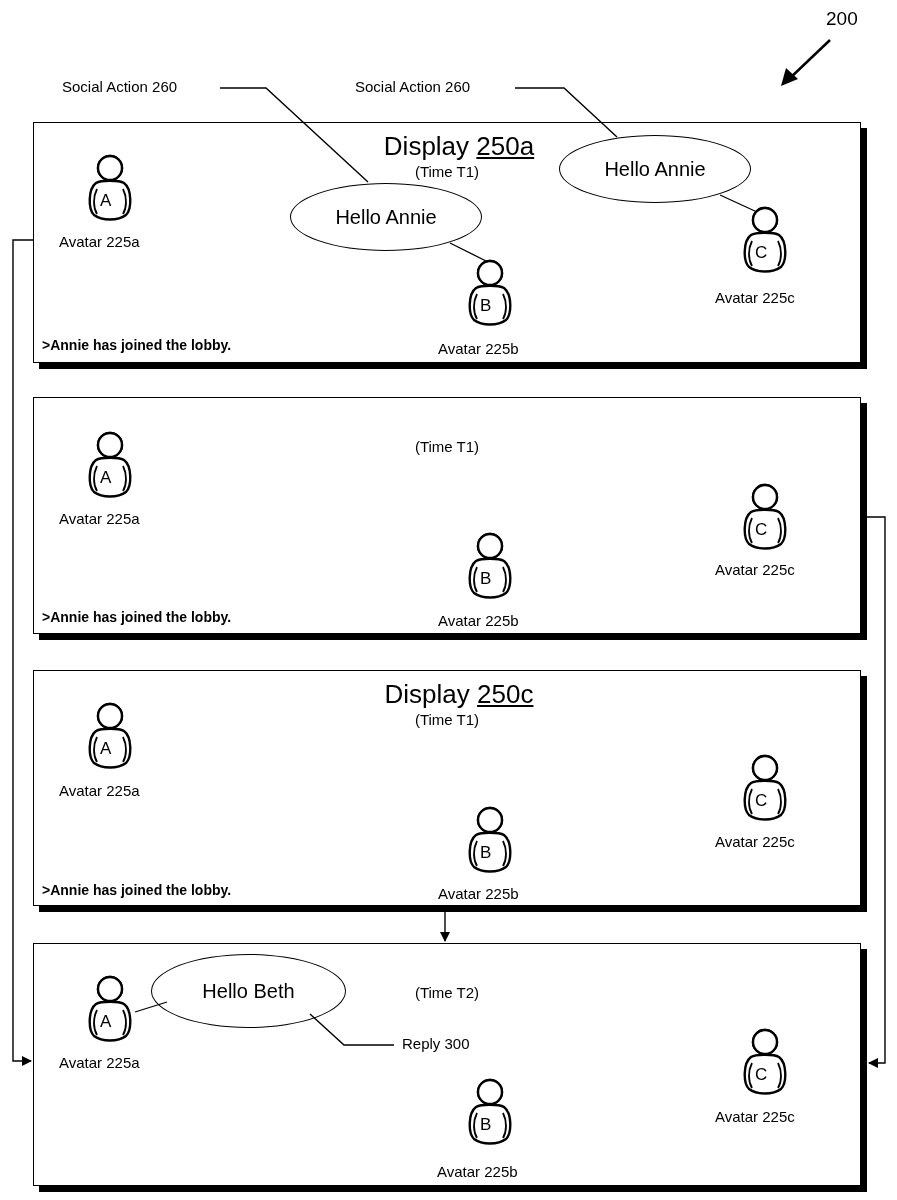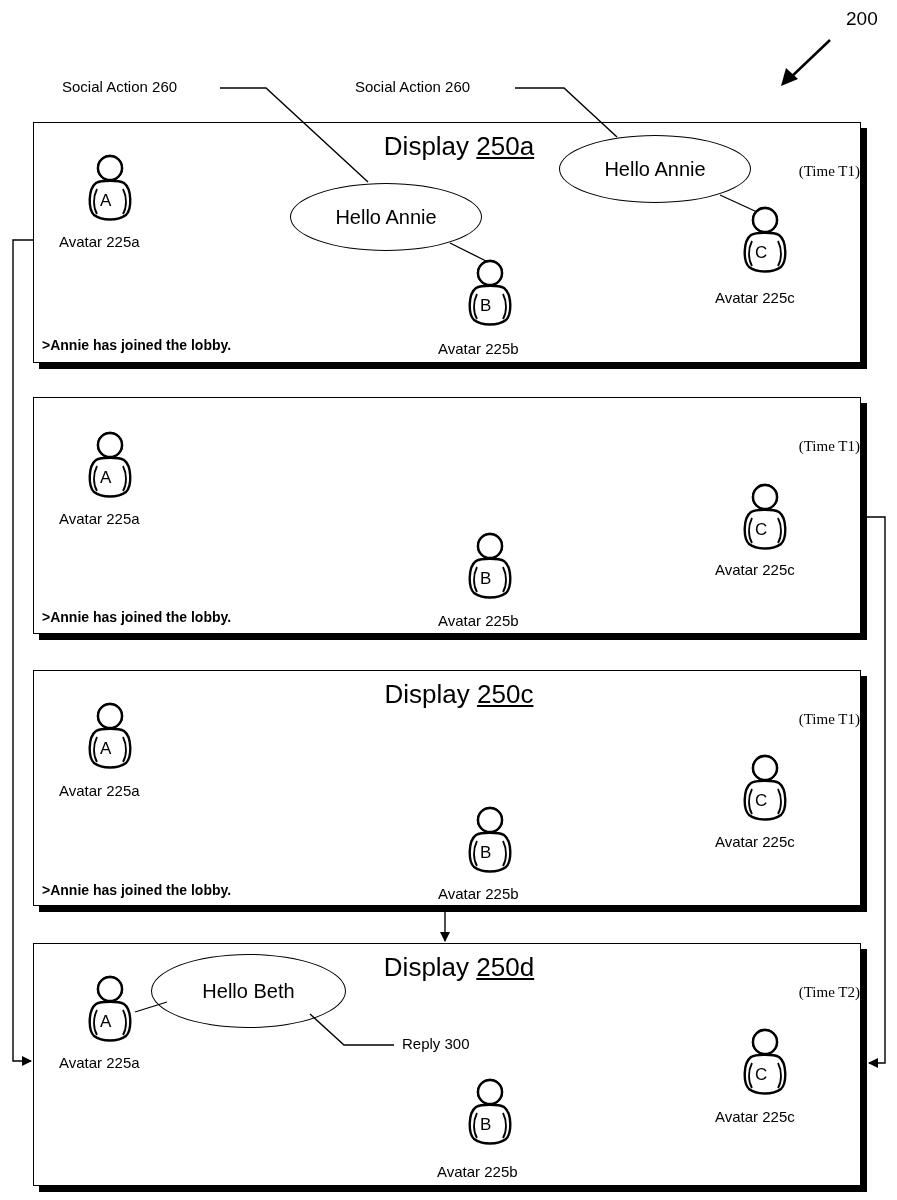--- a/index.html
+++ b/index.html
@@ -4,21 +4,21 @@
 <style>
   html, body { margin: 0; padding: 0; background: #ffffff; }
   body { width: 897px; height: 1200px; position: relative; overflow: hidden;
          font-family: "Liberation Sans", sans-serif; color: #000; }
   .abs { position: absolute; }
   #wires { position: absolute; left: 0; top: 0; width: 897px; height: 1200px; pointer-events: none; }
   .box { position: absolute; left: 33px; width: 828px; border: 1px solid #000; background: #fff;
          box-shadow: 6px 6px 0 #000; box-sizing: border-box; }
   .disp-title { position: absolute; left: 12px; width: 100%; text-align: center; font-size: 26px; }
   .disp-title .ref { text-decoration: underline; }
-  .disp-time { position: absolute; left: 0; width: 100%; text-align: right; font-size: 15px; font-family: Liberation Serif, serif; }
+  .disp-time { position: absolute; left: 0; width: 100%; text-align: center; font-size: 15px; }
   .label { position: absolute; font-size: 15px; white-space: nowrap; }
   .console { position: absolute; font-family: Liberation Sans, sans-serif; font-weight: bold; font-size: 14px; white-space: nowrap; }
   .avatar { position: absolute; width: 56px; height: 68px; }
   .bubble { position: absolute; border: 1.3px solid #000; border-radius: 50%; background: #fff;
             display: flex; align-items: center; justify-content: center; font-size: 20px; box-sizing: border-box; }
   .fig-num { position: absolute; font-size: 19px; }
 </style>
 </head>
 <body>
 
@@ -27,21 +27,21 @@
     <symbol id="avatar-sym" viewBox="0 0 56 68">
       <circle cx="28" cy="15" r="12" fill="#fff" stroke="#000" stroke-width="2.4"></circle>
       <path d="M14 30 C6 36, 6 56, 12 62 C20 68, 36 68, 44 62 C50 56, 50 36, 42 30 C37 27, 19 27, 14 30 Z" fill="#fff" stroke="#000" stroke-width="2.4"></path>
       <path d="M15 36 C11 44, 11 54, 15 61" fill="none" stroke="#000" stroke-width="1.8"></path>
       <path d="M41 36 C45 44, 45 54, 41 61" fill="none" stroke="#000" stroke-width="1.8"></path>
       <circle cx="28" cy="15" r="12" fill="#fff" stroke="#000" stroke-width="2.4"></circle>
     </symbol>
   </defs>
 </svg>
 
-<div class="fig-num" style="left:846px; top:8px;">200</div>
+<div class="fig-num" style="left:826px; top:8px;">200</div>
 
 <div class="label" style="left:62px; top:78px;">Social Action 260</div>
 <div class="label" style="left:355px; top:78px;">Social Action 260</div>
 
 <div class="box" style="top:122px; height:241px;">
   <div class="disp-title" style="top:8px;">
     <span>Display </span><span class="ref">250a</span>
   </div>
   <div class="disp-time" style="top:40px;">(Time T1)</div>
 
@@ -114,23 +114,20 @@
   <svg class="avatar" style="left:703px; top:82px;">
       <use href="#avatar-sym"></use>
     </svg>
   <div class="abs" style="left:721px; top:120px; font-size:17px;">C</div>
   <div class="label" style="left:681px; top:162px;">Avatar 225c</div>
 
   <div class="console" style="left:8px; top:211px;">&gt;Annie has joined the lobby.</div>
 </div>
 
 <div class="box" style="top:943px; height:243px;">
-  <div class="disp-title" style="top:8px;">
-    <span>Display </span><span class="ref">250d</span>
-  </div>
   <div class="disp-time" style="top:40px;">(Time T2)</div>
 
   <div class="bubble" style="left:117px; top:10px; width:195px; height:74px;">Hello Beth</div>
 
   <svg class="avatar" style="left:48px; top:30px;">
       <use href="#avatar-sym"></use>
     </svg>
   <div class="abs" style="left:66px; top:68px; font-size:17px;">A</div>
   <div class="label" style="left:25px; top:110px;">Avatar 225a</div>
 

